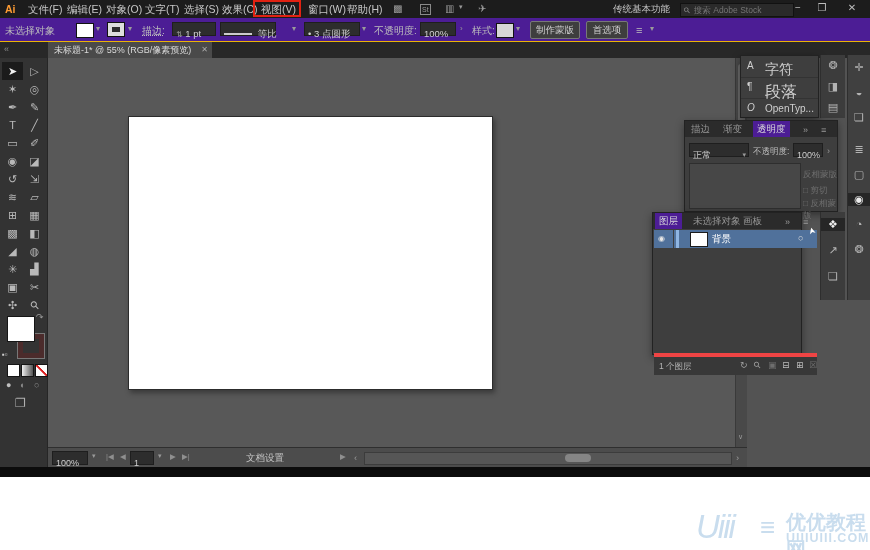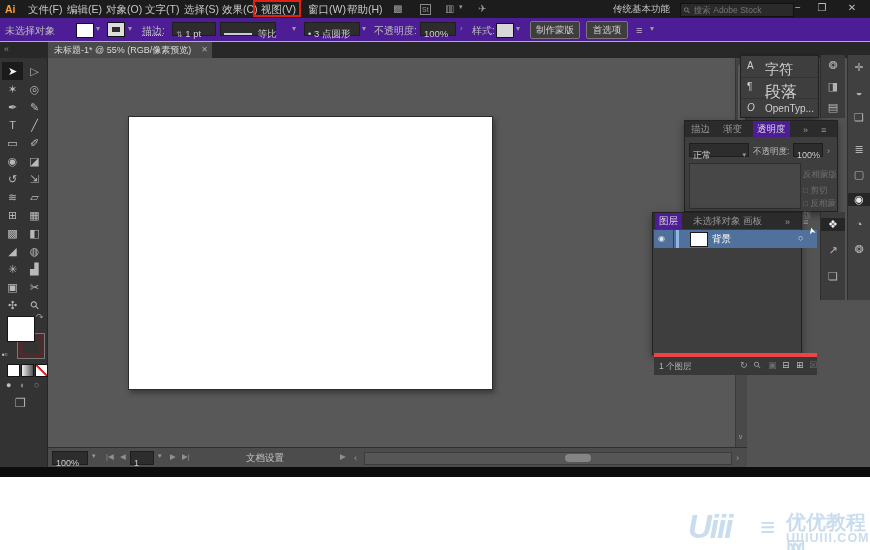--- a/index.html
+++ b/index.html
@@ -291,17 +291,17 @@
       <div class="abs" style="left:200px;top:1px;width:26px;height:8px;background:#858585;border-radius:4px"></div>
     </div>
     <span class="sb-t" style="left:688px;color:#9a9a9a">›</span>
   </div>
 
 </div>
 
 <div id="blackstrip"></div>
 
 <div id="watermark">
-  <span class="wm" style="position:absolute;left:0;top:2px;font-size:33px;font-weight:bold;font-style:italic;letter-spacing:-2px">Uiii</span>
+  <span class="wm" style="position:absolute;left:8px;top:2px;font-size:33px;font-weight:normal;font-style:italic;letter-spacing:-2px">Uiii</span>
   <span class="wm" style="position:absolute;left:72px;top:6px;font-size:26px;font-weight:bold">≡</span>
   <span class="wm" style="position:absolute;left:98px;top:3px;font-size:20px;font-weight:bold">优优教程网</span>
   <span class="wm" style="position:absolute;left:98px;top:25px;font-size:12.5px;font-weight:bold;letter-spacing:1px">UIIIUIII.COM</span>
 </div>
 
 </body></html>

